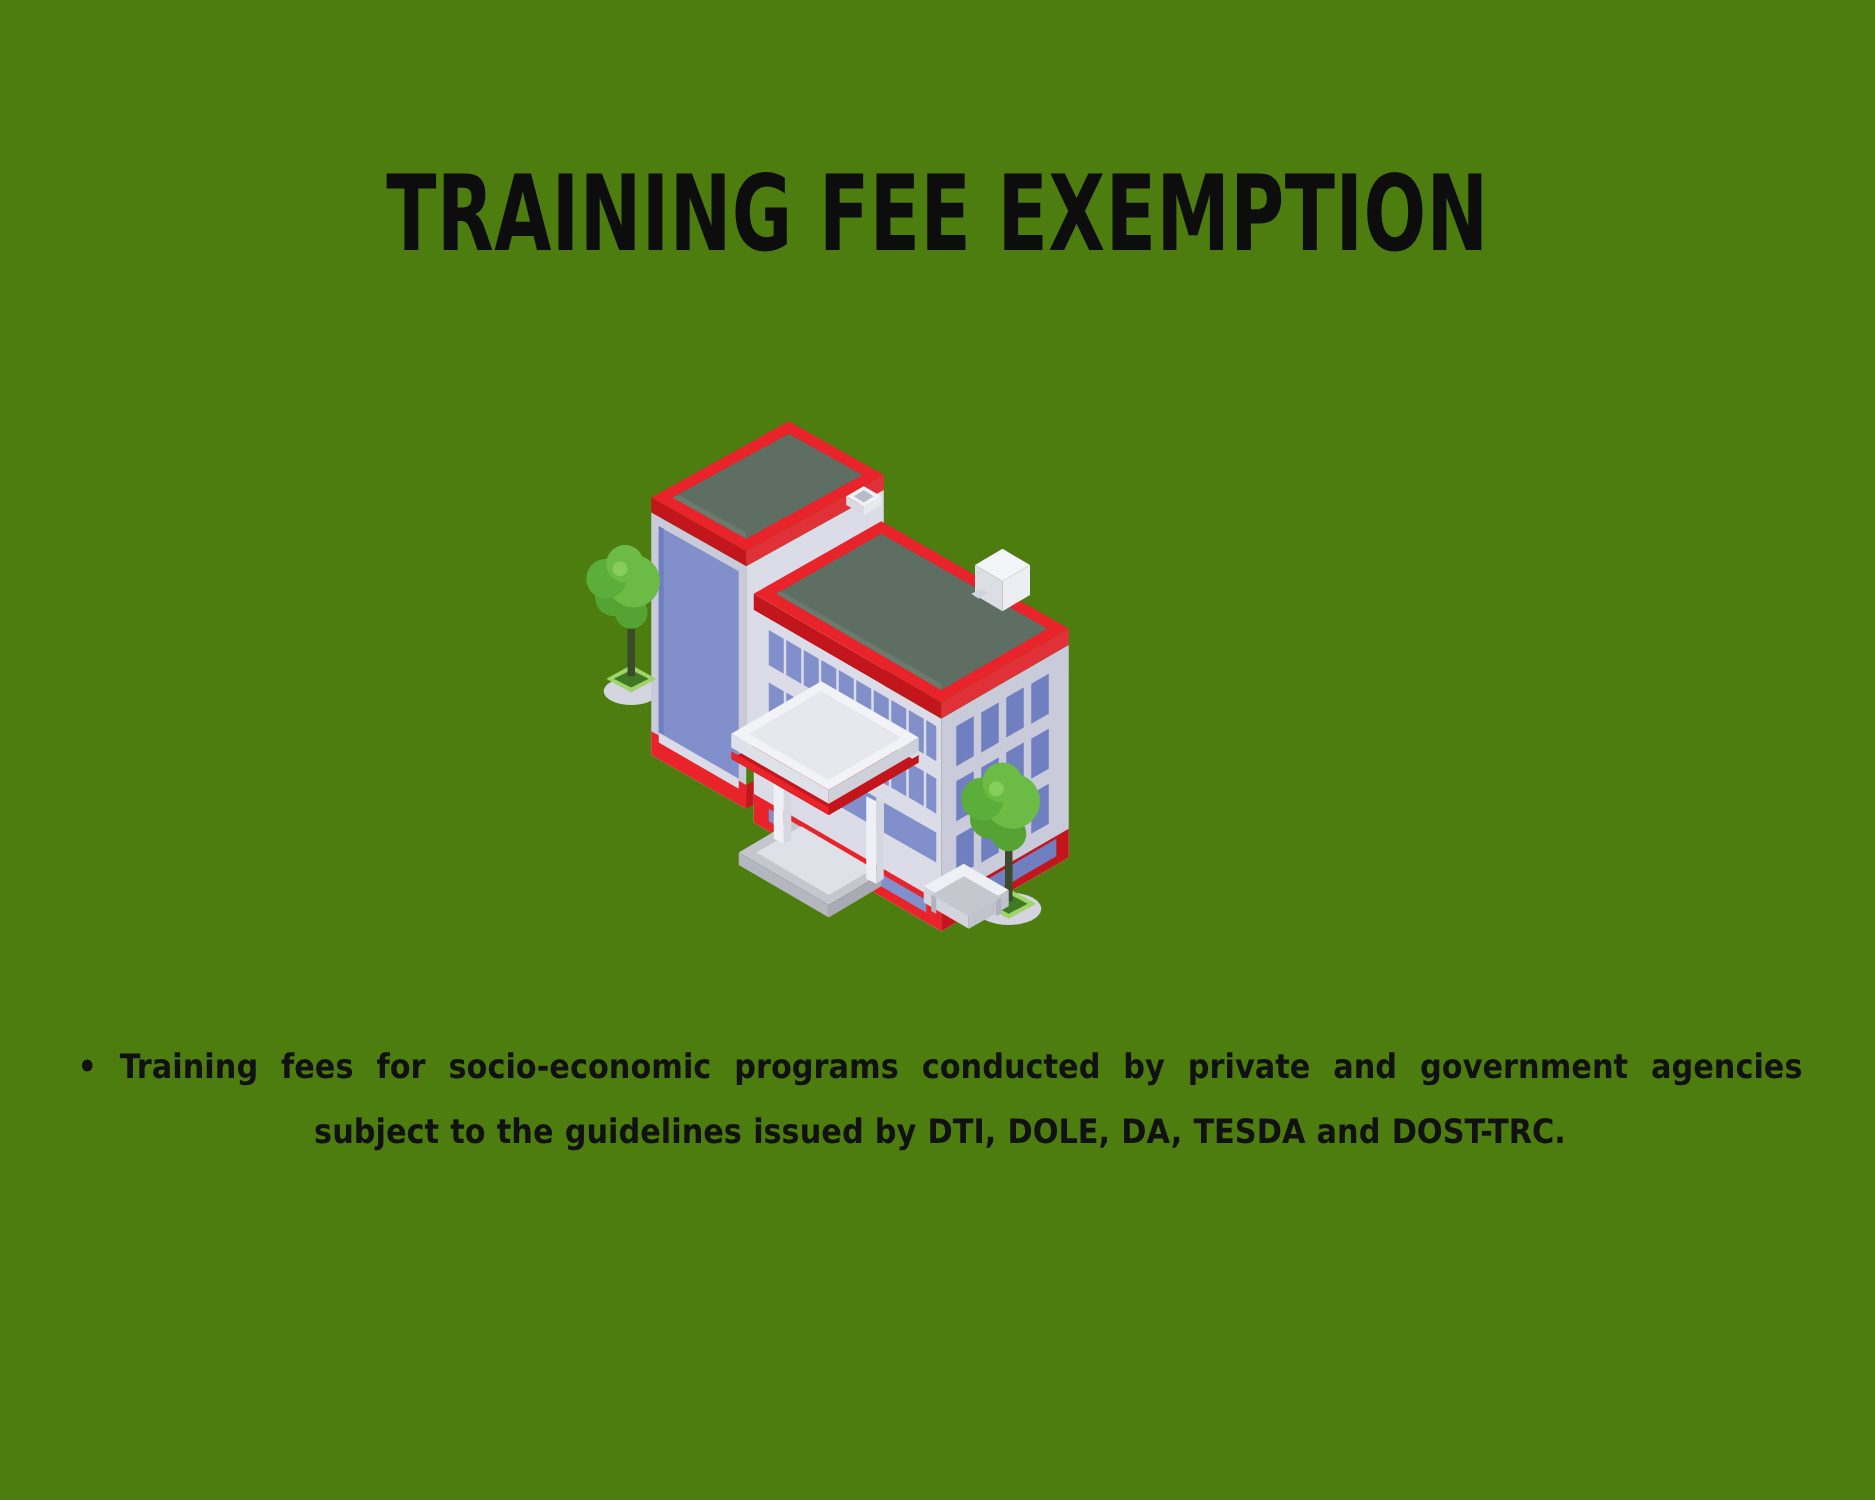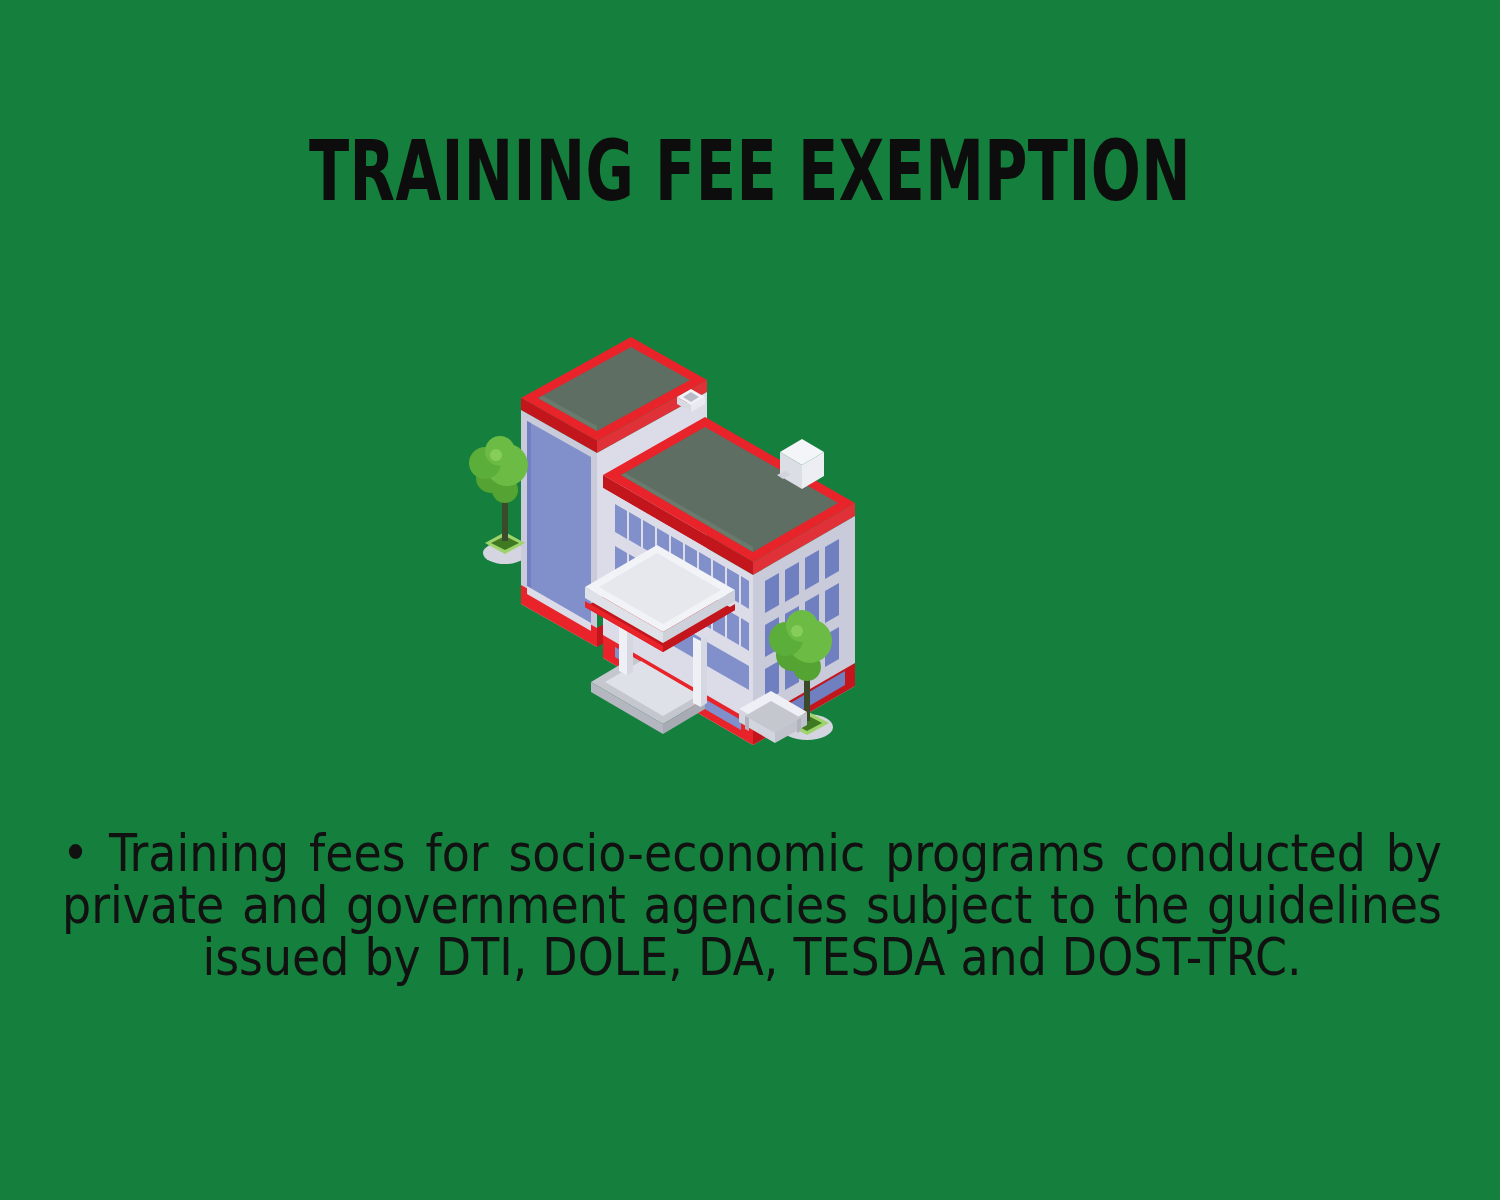--- a/index.html
+++ b/index.html
@@ -12,21 +12,21 @@
     background: #dfdfe9;
     font-family: "Liberation Sans", sans-serif;
     overflow: hidden;
     position: relative;
   }
 
   
   .slide {
     position: absolute;
     inset: 0;
-    background: #15803d;
+    background: #4d7c0f;
   }
 
   
   .title {
     position: absolute;
     left: 0;
     top: 128px;
     width: 1500px;
     text-align: center;
     font-family: "DejaVu Sans Condensed", "Liberation Sans Narrow", "Liberation Sans", sans-serif;
@@ -50,26 +50,27 @@
   }
   .illustration svg { display: block; width: 430px; height: 490px; }
 
   
   .body-text {
     position: absolute;
     left: 62px;
     top: 828px;
     width: 1380px;
     font-family: "DejaVu Sans Condensed", "Liberation Sans Narrow", "Liberation Sans", sans-serif;
-    font-size: 51px;
+    font-size: 27px;
     line-height: 52px;
     color: #111111;
     text-align: justify;
     text-align-last: center;
     word-spacing: 0.5px;
+    font-weight: bold;
   }
 </style>
 </head>
 <body>
 
 <div class="slide">
 
   <div class="title">TRAINING FEE EXEMPTION</div>
 
   <div class="illustration">

